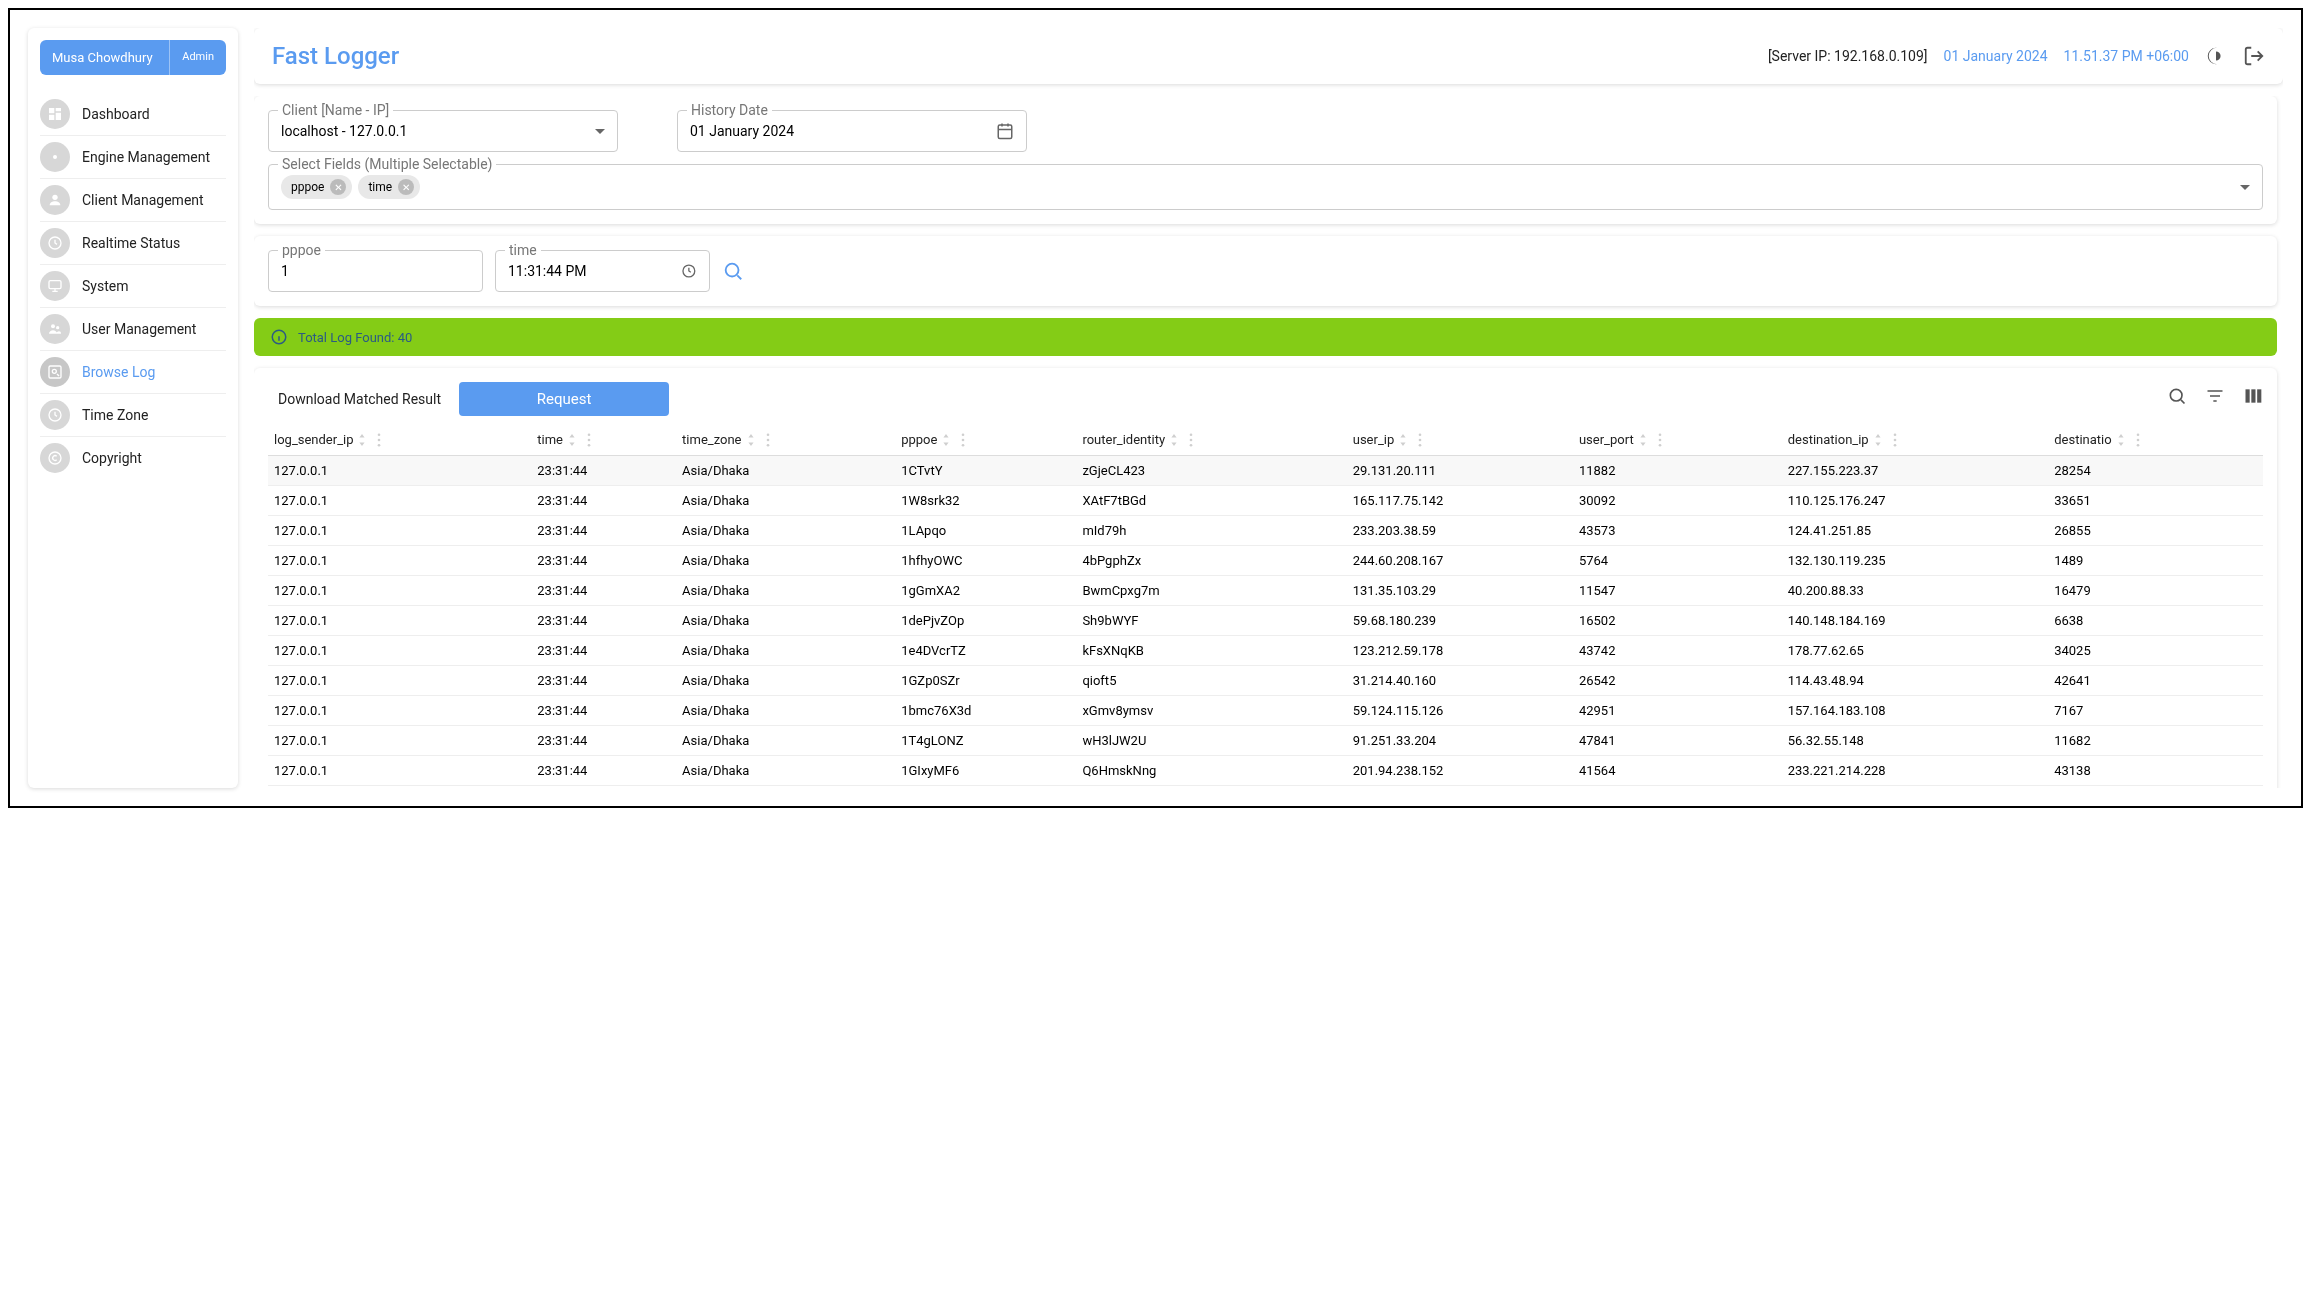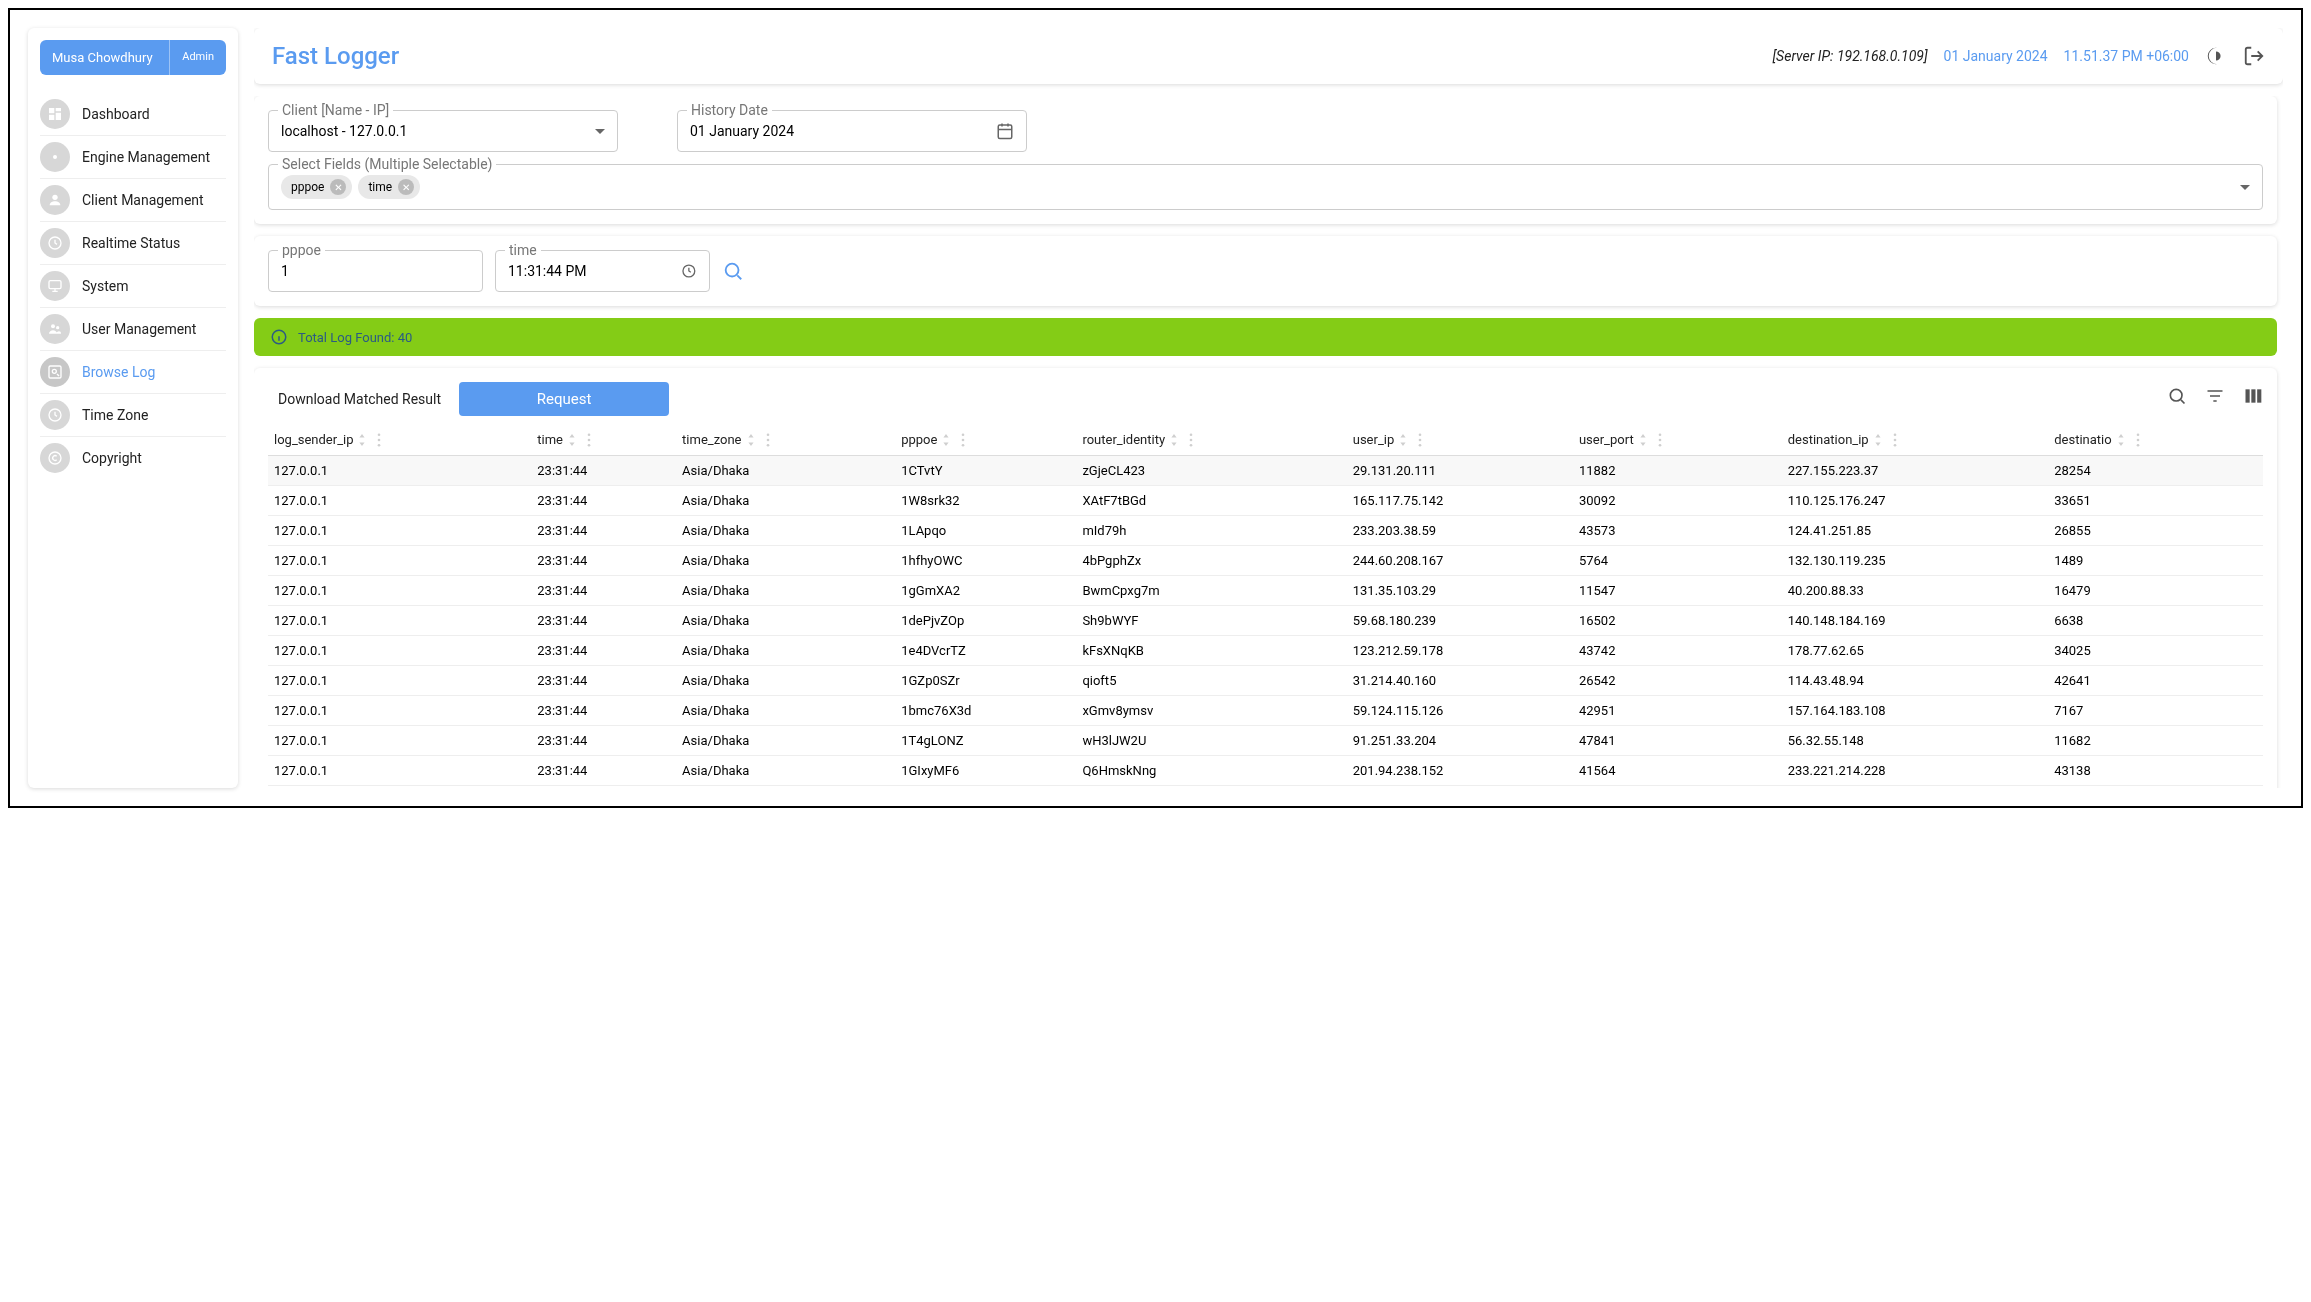--- a/index.html
+++ b/index.html
@@ -11,21 +11,21 @@
 .user-chip .role { padding: 10px 12px; font-size: 11px; border-left: 1px solid rgba(255,255,255,0.4); }
 .nav-item { display: flex; align-items: center; gap: 12px; padding: 6px 0; font-size: 14px; color: #222; cursor: pointer; border-top: 1px solid #eee; }
 .nav-item:first-of-type { border-top: none; }
 .nav-item.active { color: #5a9bf0; }
 .nav-icon { width: 30px; height: 30px; border-radius: 50%; background: #d7d7d7; display: flex; align-items: center; justify-content: center; color: #fff; flex-shrink: 0; }
 .nav-item.active .nav-icon { background: #c7c7c7; }
 .main { flex: 1; display: flex; flex-direction: column; gap: 12px; overflow: hidden; }
 .header-bar { background: #fff; border-radius: 6px; box-shadow: 0 1px 4px rgba(0,0,0,0.15); padding: 14px 18px; display: flex; align-items: center; justify-content: space-between; }
 .app-title { color: #5a9bf0; font-size: 24px; font-weight: 500; }
 .header-right { display: flex; align-items: center; gap: 16px; font-size: 14px; }
-.server-ip { color: #222; font-style: italic; }
+.server-ip { color: #222; }
 .datetime { color: #5a9bf0; }
 .hdr-icon { width: 22px; height: 22px; color: #555; cursor: pointer; }
 .content-scroll { flex: 1; overflow-y: auto; padding-right: 6px; }
 .content-scroll::-webkit-scrollbar { width: 10px; }
 .content-scroll::-webkit-scrollbar-thumb { background: #c0c0c0; border-radius: 5px; }
 .content-scroll::-webkit-scrollbar-track { background: #f0f0f0; }
 .filter-card { background: #fff; border-radius: 6px; box-shadow: 0 1px 4px rgba(0,0,0,0.15); padding: 14px; display: flex; flex-wrap: wrap; gap: 12px; margin-bottom: 12px; }
 .field { position: relative; }
 .field-label { position: absolute; top: -8px; left: 10px; background: #fff; padding: 0 4px; font-size: 14px; color: #777; }
 .field-box { border: 1px solid #ccc; border-radius: 4px; padding: 10px 12px; font-size: 14px; display: flex; align-items: center; justify-content: space-between; gap: 8px; min-height: 42px; }

